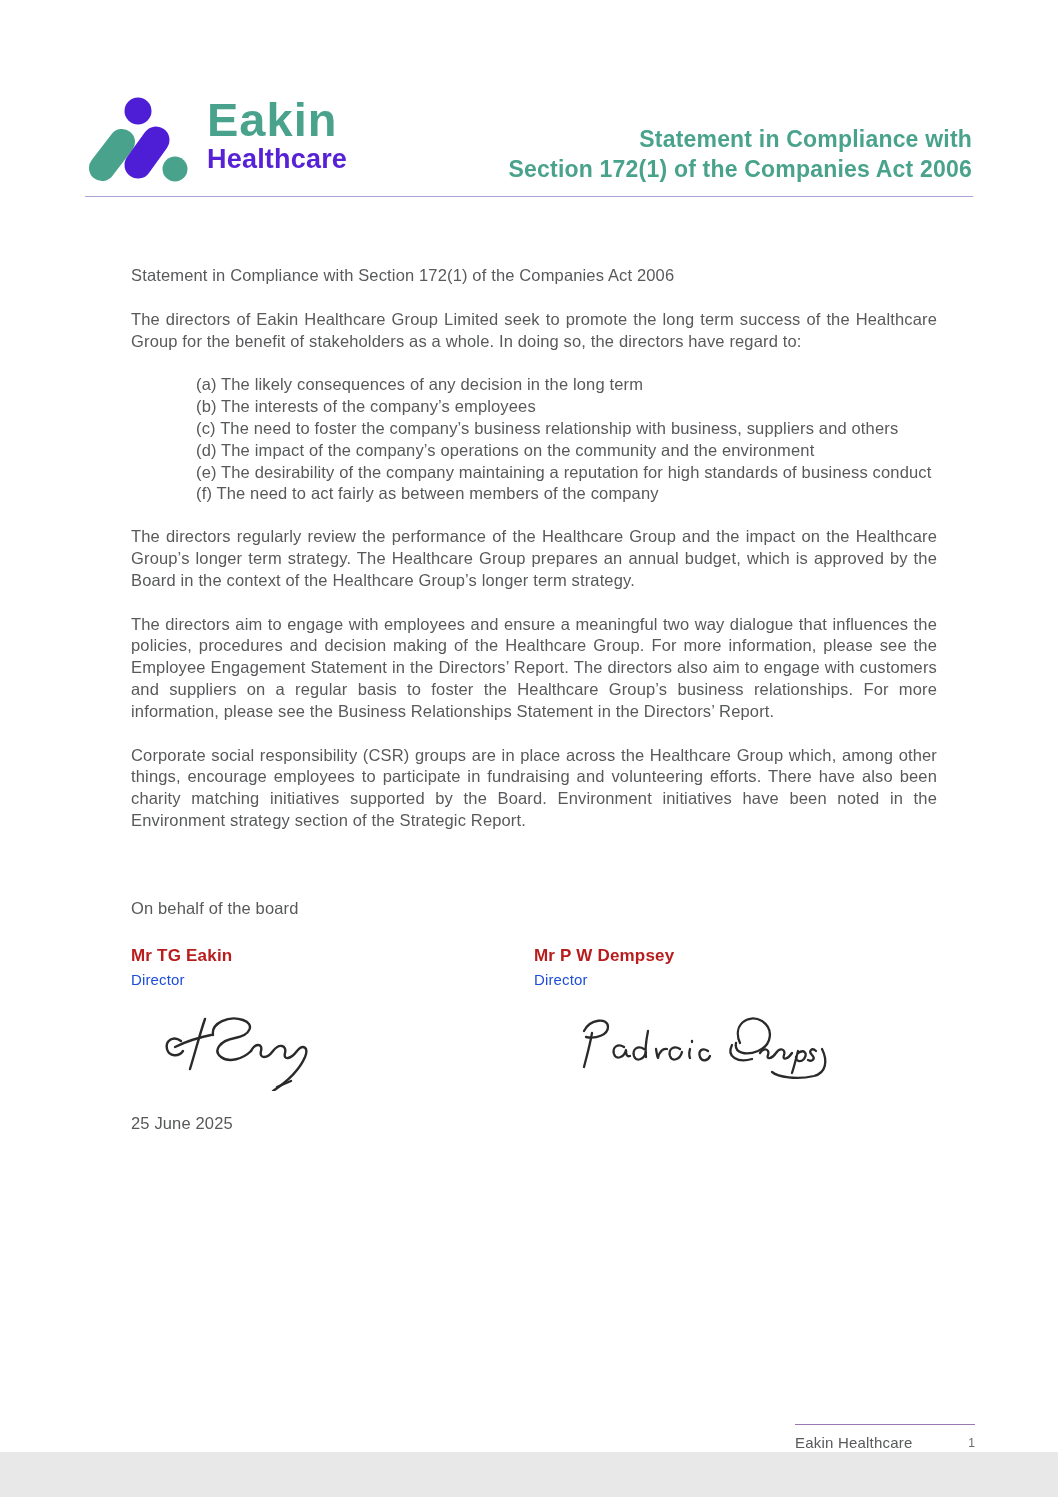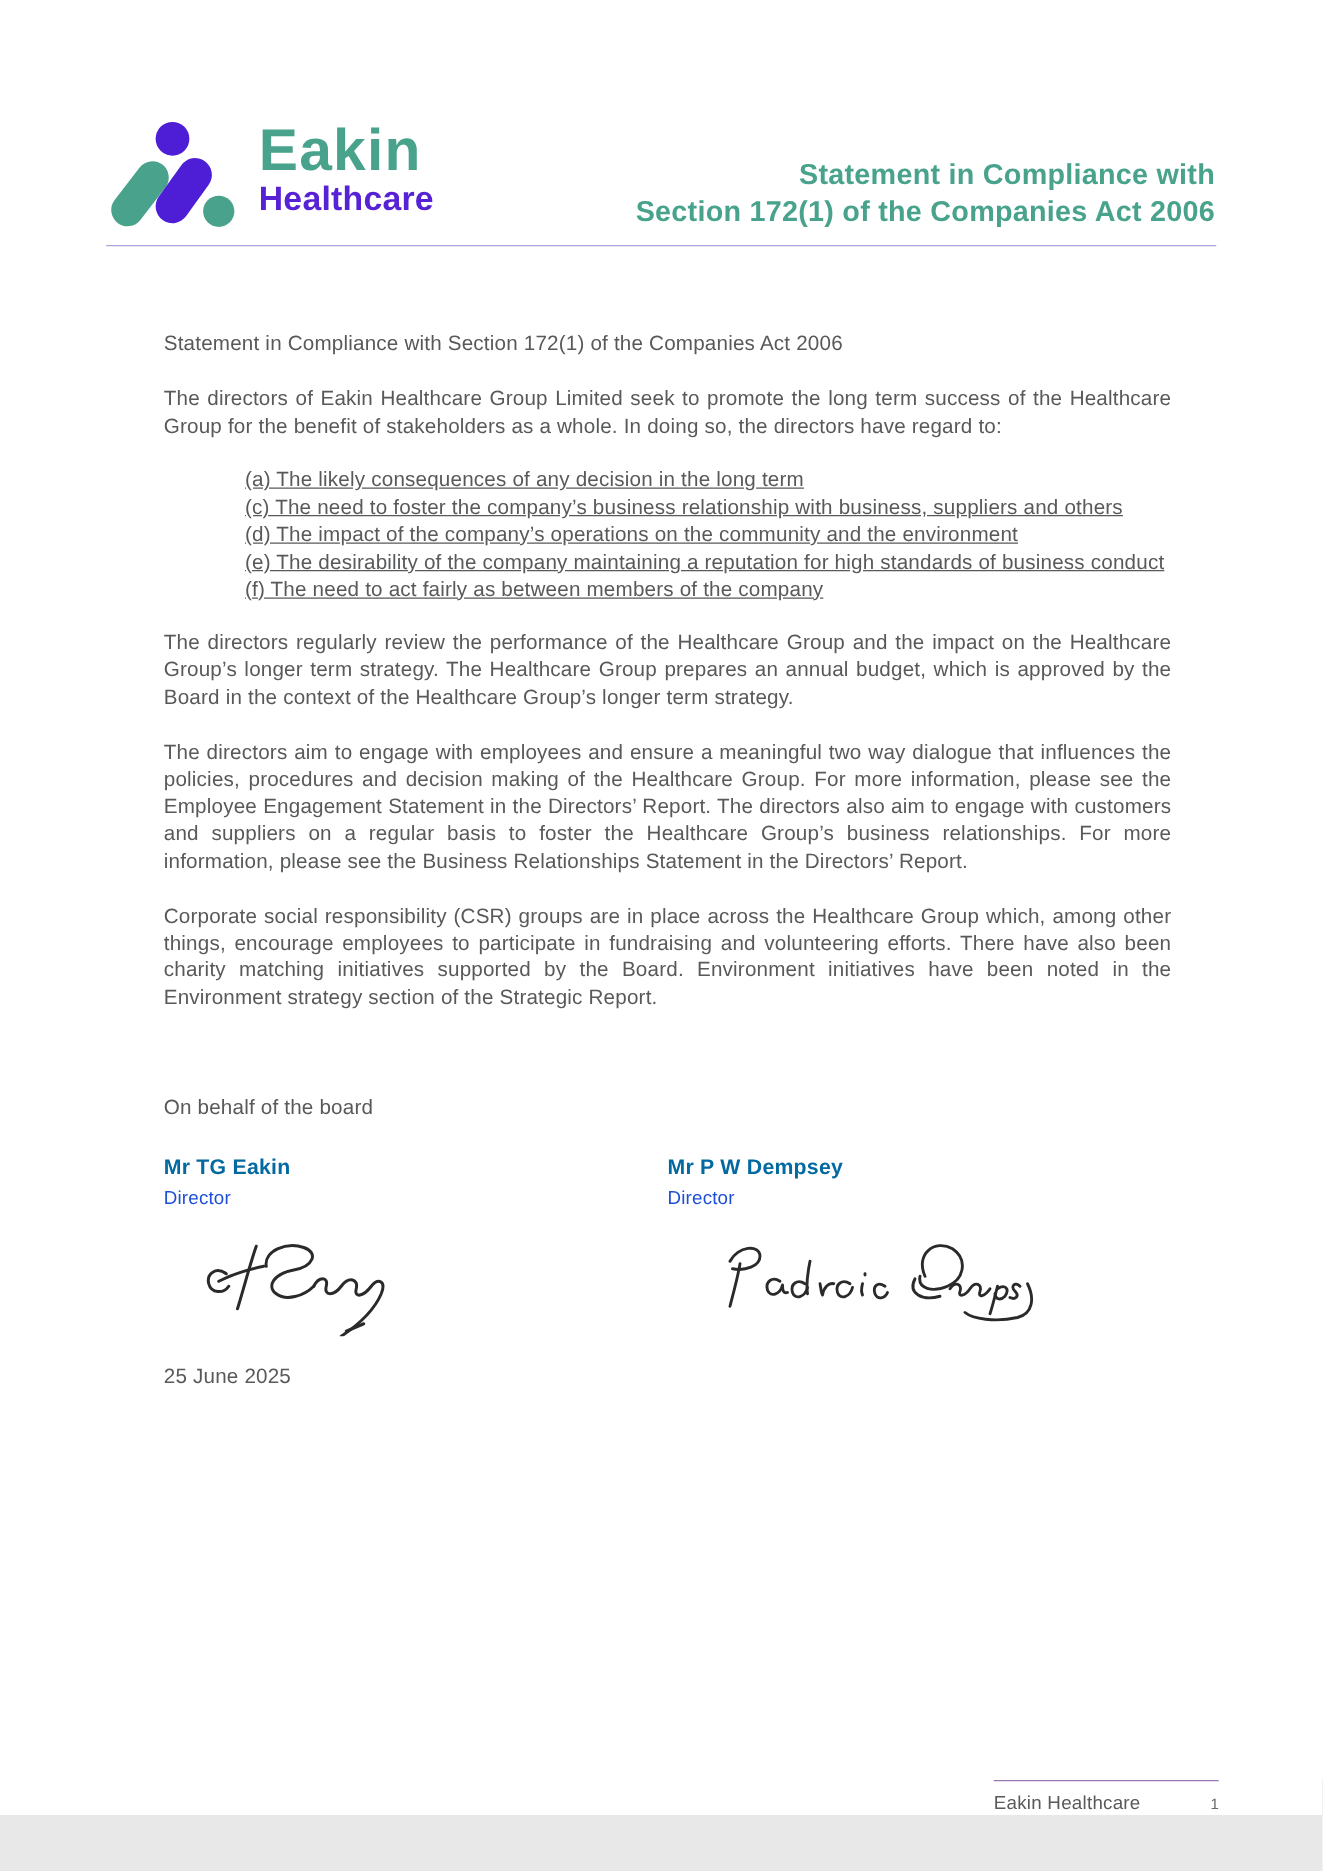--- a/index.html
+++ b/index.html
@@ -39,28 +39,28 @@
 
   
   .body-text {
     position: absolute; left: 131px; top: 265px; width: 806px;
     font-size: 16.5px; line-height: 21.8px; letter-spacing: 0.15px;
     color: #58595B;
   }
   .para { text-align: justify; margin-bottom: 22px; }
   .heading-line { margin-bottom: 22px; }
   .duty-list { margin-left: 65px; width: 737px; margin-bottom: 21px; }
-  .duty-item { text-align: left; text-decoration: underline; }
+  .duty-item { text-align: left; }
   .gap-before-board { margin-bottom: 66px; }
   .on-behalf { margin-bottom: 25px; }
 
   
   .sig-row { display: flex; }
   .sig-col { width: 409px; }
-  .sig-name { font-size: 17px; font-weight: bold; color: #0369a1; letter-spacing: 0.2px; }
+  .sig-name { font-size: 17px; font-weight: bold; color: #b91c1c; letter-spacing: 0.2px; }
   .sig-role { font-size: 15px; color: #1d4ed8; margin-top: 3px; }
   .sig-scribble { display: block; margin-top: 10px; }
   .sig-scribble.left { margin-left: 22px; }
   .sig-scribble.right { margin-left: 38px; }
   .date-line { margin-top: 22px; }
 
   
   .footer {
     position: absolute; left: 795px; top: 1424px; width: 180px;
   }
@@ -97,20 +97,21 @@
   <div class="header-rule"></div>
 
   <div class="body-text">
 
     <div class="heading-line">Statement in Compliance with Section 172(1) of the Companies Act 2006</div>
 
     <div class="para">The directors of Eakin Healthcare Group Limited seek to promote the long term success of the Healthcare Group for the benefit of stakeholders as a whole. In doing so, the directors have regard to:</div>
 
     <div class="duty-list">
       <div class="duty-item">(a) The likely consequences of any decision in the long term</div>
+      <div class="duty-item">(b) The interests of the company’s employees</div>
       <div class="duty-item">(c) The need to foster the company’s business relationship with business, suppliers and others</div>
       <div class="duty-item">(d) The impact of the company’s operations on the community and the environment</div>
       <div class="duty-item">(e) The desirability of the company maintaining a reputation for high standards of business conduct</div>
       <div class="duty-item">(f) The need to act fairly as between members of the company</div>
     </div>
 
     <div class="para">The directors regularly review the performance of the Healthcare Group and the impact on the Healthcare Group’s longer term strategy. The Healthcare Group prepares an annual budget, which is approved by the Board in the context of the Healthcare Group’s longer term strategy.</div>
 
     <div class="para">The directors aim to engage with employees and ensure a meaningful two way dialogue that influences the policies, procedures and decision making of the Healthcare Group. For more information, please see the Employee Engagement Statement in the Directors’ Report. The directors also aim to engage with customers and suppliers on a regular basis to foster the Healthcare Group’s business relationships. For more information, please see the Business Relationships Statement in the Directors’ Report.</div>
 

